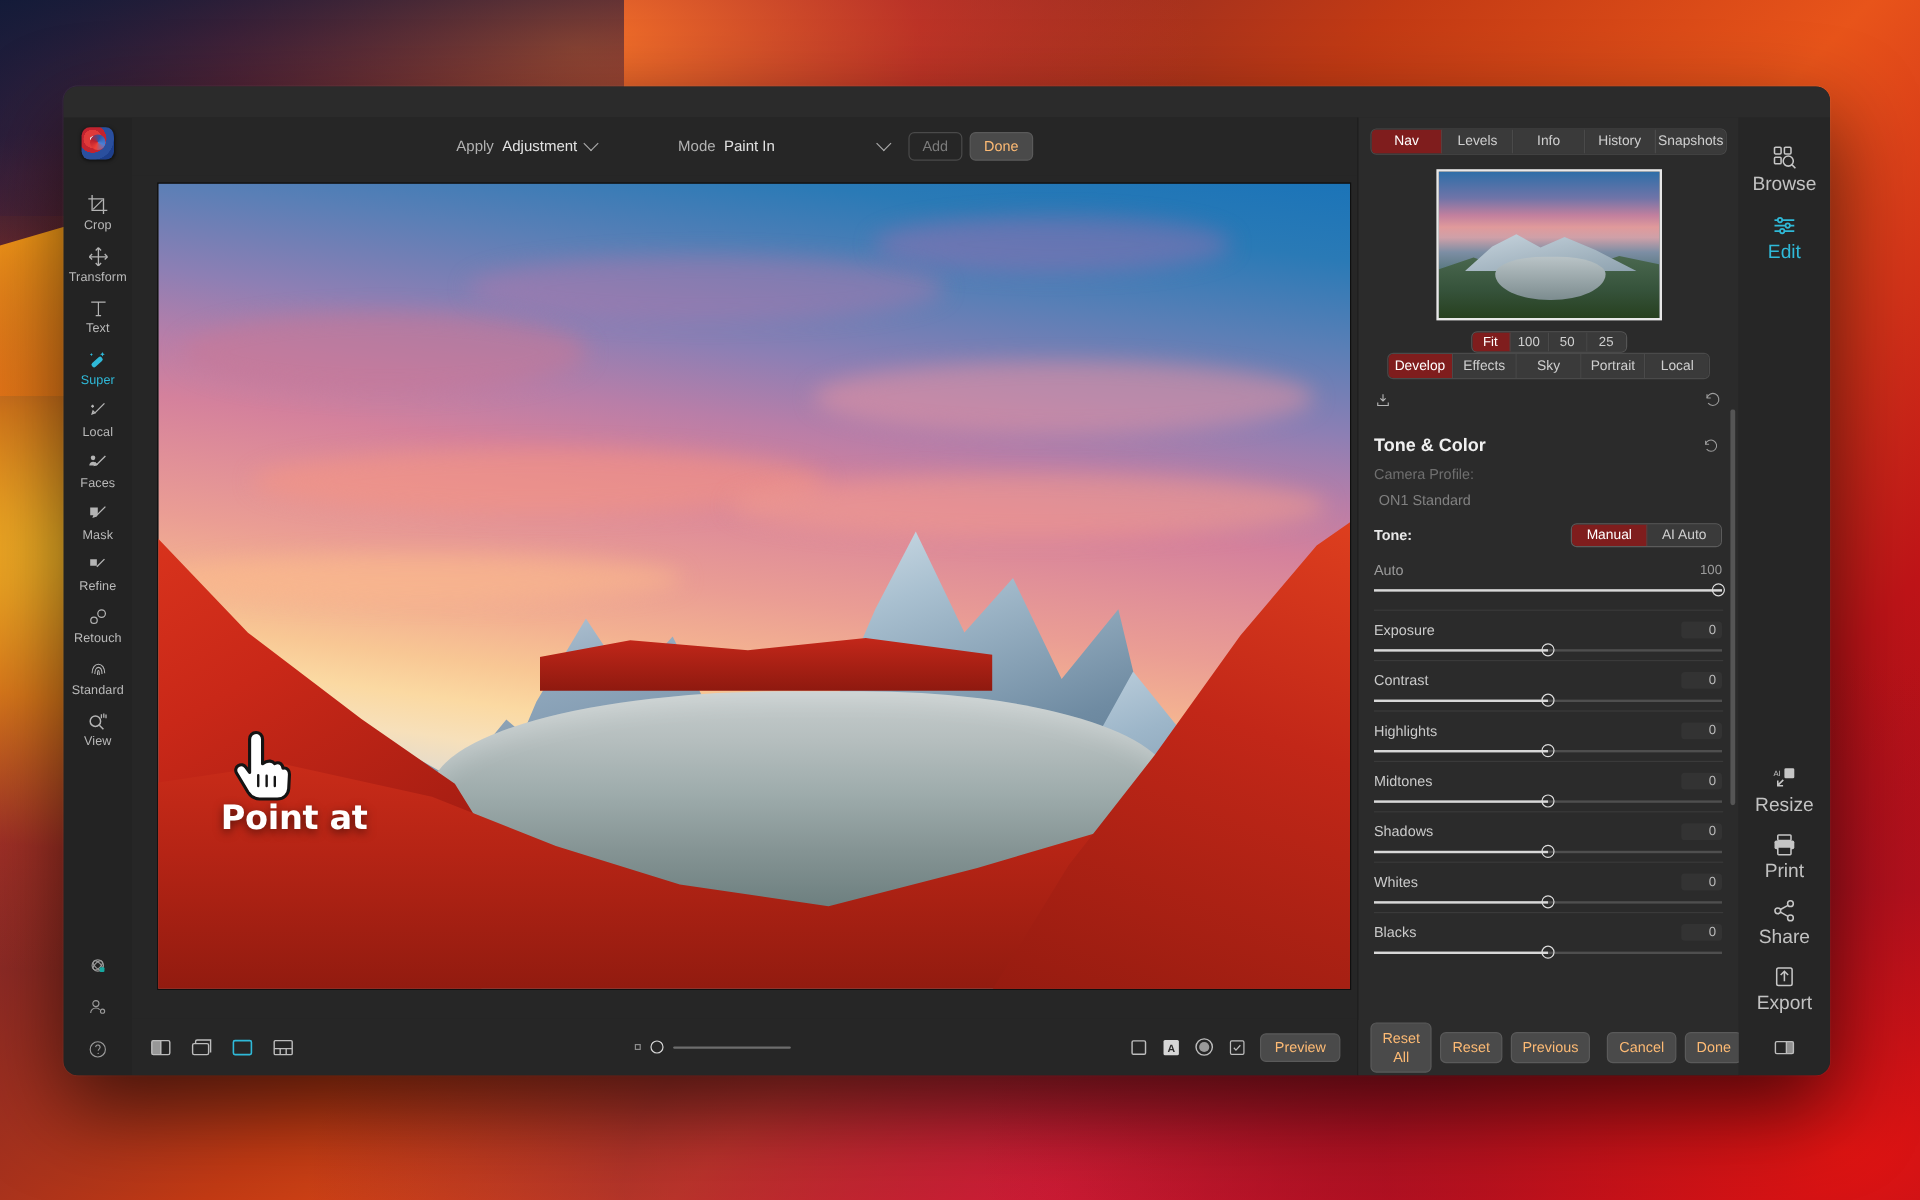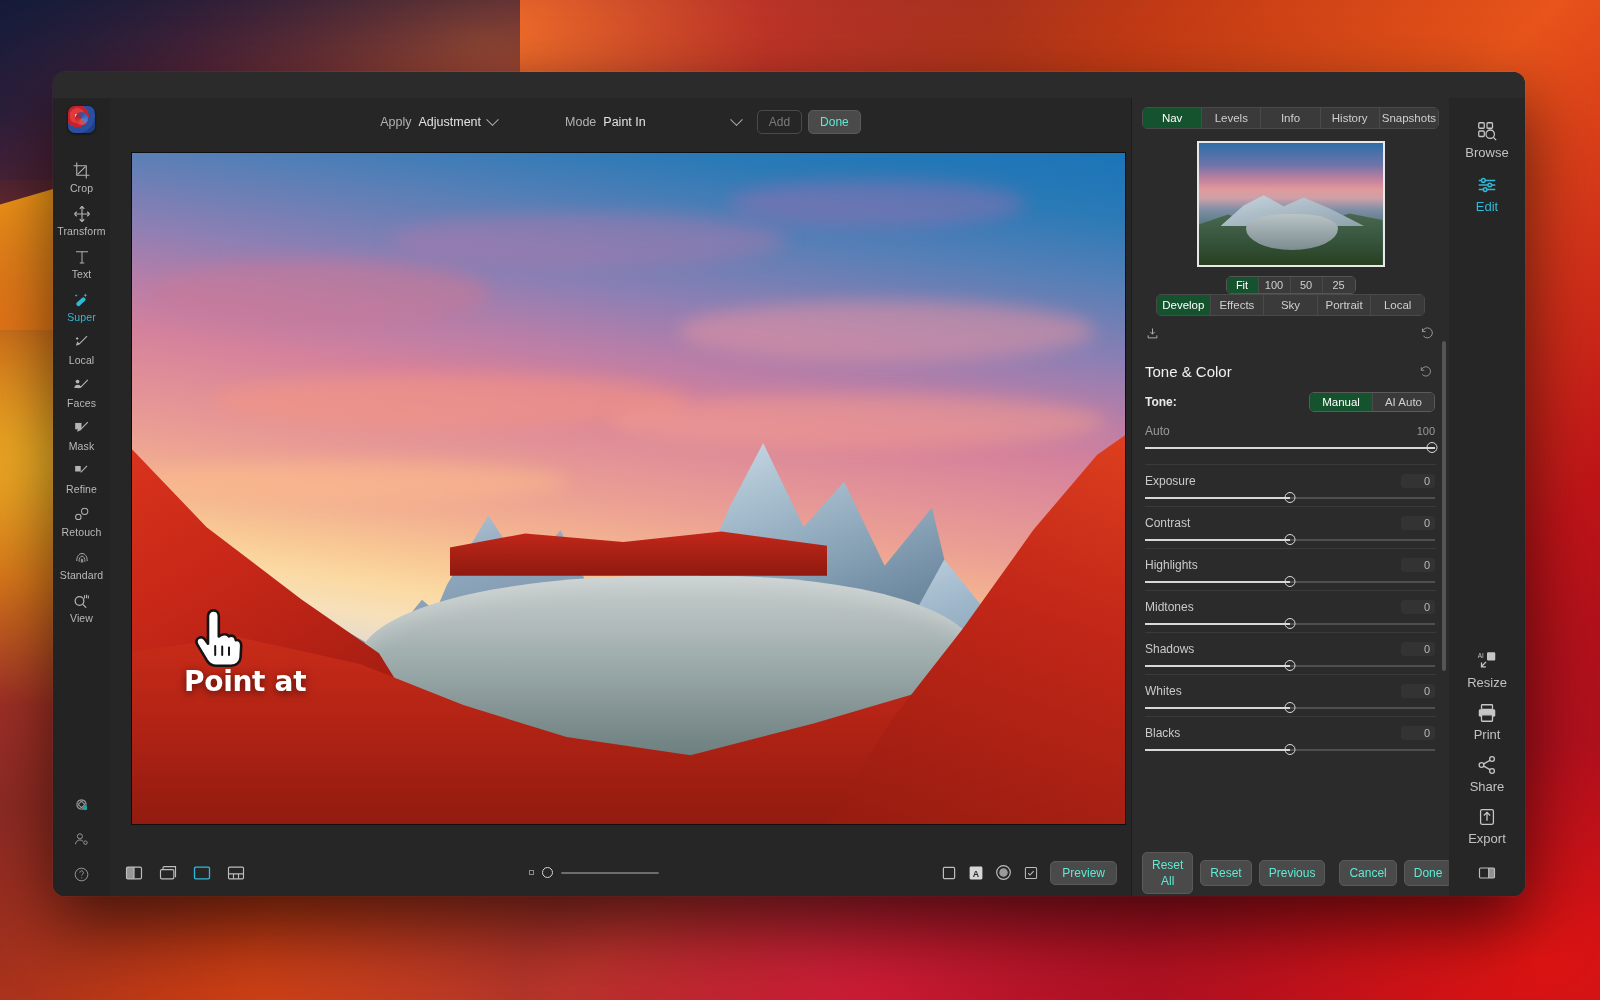--- a/index.html
+++ b/index.html
@@ -74,21 +74,21 @@
     height:48px; flex:0 0 48px; display:flex; align-items:center;
     justify-content:center; gap:0; color:#c9c9c9; font-size:12.5px;
     background:#262626;
   }
   #topbar .lbl{ color:#b2b2b2; }
   #topbar .val{ color:#e2e2e2; }
   .tb-group{ display:flex; align-items:center; gap:7px; }
   .caret{ display:inline-block; width:9px; height:9px; border-right:1.6px solid #a9a9a9;
           border-bottom:1.6px solid #a9a9a9; transform:rotate(45deg) translate(-2px,-2px); }
   .btn{
-    font-size:12px; color:#5eead4; background:#4a4a4a; border:1px solid #5a5a5a;
+    font-size:12px; color:#fdba74; background:#4a4a4a; border:1px solid #5a5a5a;
     border-radius:5px; padding:3px 11px; cursor:pointer; line-height:16px;
   }
   .btn.ghost{ background:transparent; color:#7b7b7b; border-color:#4a4a4a; }
 
   #canvas-wrap{ flex:1; position:relative; display:flex; align-items:flex-start;
                 justify-content:flex-start; padding:7px 0 0 22px; min-height:0; }
   #photo{
     position:relative; width:993px; height:671px; overflow:hidden;
     box-shadow:0 0 0 1px rgba(0,0,0,.6);
   }
@@ -141,39 +141,40 @@
     width:318px; flex:0 0 318px; background:#2b2b2b;
     display:flex; flex-direction:column; min-height:0;
     border-left:1px solid #1d1d1d;
   }
   .seg{ display:flex; background:#2b2b2b; border:1px solid #4a4a4a; border-radius:5px; overflow:hidden; }
   .seg > div{
     flex:1; text-align:center; font-size:11.5px; color:#cfcfcf; padding:4px 0;
     border-right:1px solid #4a4a4a; cursor:pointer; background:#3a3a3a; white-space:nowrap;
   }
   .seg > div:last-child{ border-right:none; }
-  .seg > div.on{ background:#14532d; color:#fff; }
+  .seg > div.on{ background:#7f1d1d; color:#fff; }
   #nav-tabs{ margin:9px 10px 0; }
   #nav-thumb-wrap{ display:flex; justify-content:center; padding:12px 0 0; }
   #nav-thumb{
     width:188px; height:126px; border:2px solid #e8e8e8; position:relative; overflow:hidden;
     background:linear-gradient(180deg,#2d6ea8 0%, #6f74a8 18%, #c2809e 30%, #e09a9b 38%,
       #cfa0a8 45%, #7d8ea4 55%, #5c7a84 66%, #4a6b55 78%, #3a5a42 100%);
   }
   #zoomlevels{ display:flex; justify-content:center; margin-top:9px; }
   #zoomlevels .seg{ border-color:#555; }
   #zoomlevels .seg > div{ padding:2px 0; min-width:32px; font-size:11px; }
   #layers-title{ color:#ededed; font-size:15px; padding:14px 0 8px 13px; }
   #dev-tabs{ margin:0 24px; }
   #import-row{ display:flex; align-items:center; justify-content:space-between;
                padding:10px 14px 0 13px; }
   #scroll-body{ flex:1; overflow:hidden; position:relative; }
   #tone-header{
     display:flex; align-items:center; justify-content:space-between;
     padding:22px 16px 0 13px;
+    font-weight:bold;
   }
   #tone-header .t{ color:#f0f0f0; font-size:15px; }
   .prof{ padding:8px 13px 0; }
   .prof .pl{ font-size:12px; color:#6f6f6f; }
   .prof .pv{ font-size:12px; color:#808080; padding-top:8px; padding-left:4px; }
   #tone-row{ display:flex; align-items:center; justify-content:space-between; padding:12px 14px 0 13px; }
   #tone-row .tl{ font-size:12px; color:#e8e8e8; font-weight:bold; }
   #tone-row .seg{ border-color:#5b5b5b; }
   #tone-row .seg > div{ padding:3px 12px; flex:none; font-size:11.5px; }
   #auto-row{ padding:12px 14px 0 13px; }
@@ -203,21 +204,21 @@
 
   
   #right-rail{
     width:76px; flex:0 0 76px; background:#262626;
     display:flex; flex-direction:column; align-items:center; padding-top:14px;
     position:relative;
   }
   .rr{ display:flex; flex-direction:column; align-items:center; gap:3px;
        padding:8px 0 6px; cursor:pointer; width:76px; }
   .rr .ri{ color:#c6c6c6; height:22px; display:flex; align-items:center; }
-  .rr .rl{ font-size:13px; color:#c2c2c2; }
+  .rr .rl{ font-size:16px; color:#c2c2c2; }
   .rr.active .ri, .rr.active .rl{ color:#2fb9d8;text-align:center; }
   #rr-bottom{ position:absolute; bottom:0; width:76px;
               display:flex; flex-direction:column; align-items:center; }
   #rr-bottom .grp{ padding-bottom:4px; }
   #rr-panel-toggle{ height:46px; display:flex; align-items:center; }
   svg{ display:block; }
 </style>
 </head>
 <body>
 
@@ -584,20 +585,24 @@
         <div id="tone-header">
           <span class="t">Tone &amp; Color</span>
           <span style="color:#9d9d9d">
             <svg width="14" height="14" viewBox="0 0 24 24" fill="none" stroke="currentColor" stroke-width="1.5">
               <path d="M4 9a8 8 0 1 1 1.5 7"></path>
                 <path d="M4 4v5h5"></path>
             </svg>
           </span>
         </div>
 
+        <div class="prof">
+          <div class="pl">Camera Profile:</div>
+          <div class="pv">ON1 Standard</div>
+        </div>
 
         <div id="tone-row">
           <span class="tl">Tone:</span>
           <span class="seg">
             <div class="on">Manual</div>
             <div>AI Auto</div>
           </span>
         </div>
 
         <div id="auto-row">

